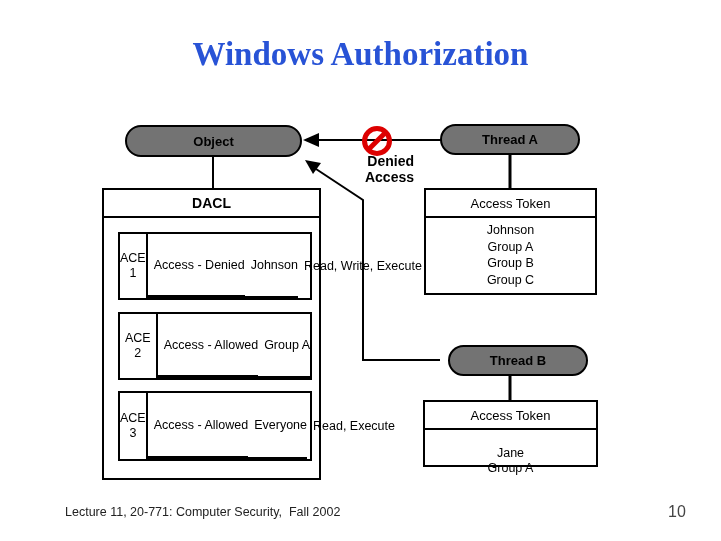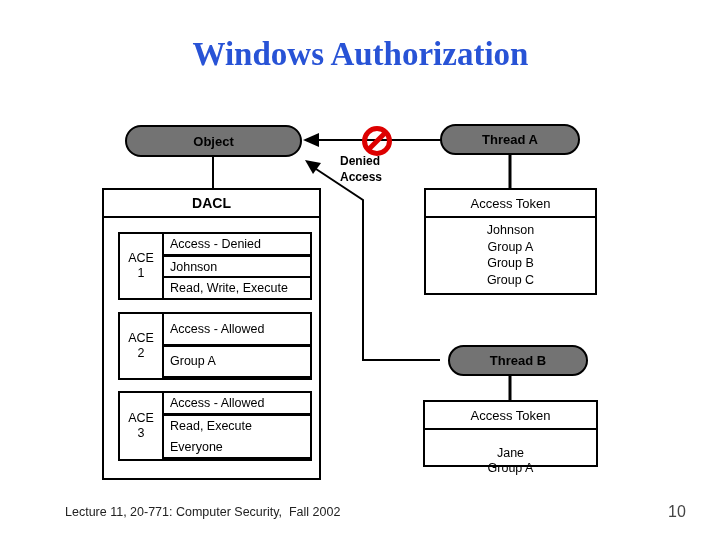--- a/index.html
+++ b/index.html
@@ -23,22 +23,22 @@
   .denied-stroke{stroke:var(--denied-red);fill:none;}
   .oval{
     position:absolute;background:#737373;border:2px solid #000;border-radius:16px;
     display:flex;align-items:center;justify-content:center;
     font-size:13px;font-weight:bold;
   }
   .oval.object{left:125px;top:125px;width:177px;height:32px;}
   .oval.thread-a{left:440px;top:124px;width:140px;height:31px;}
   .oval.thread-b{left:448px;top:345px;width:140px;height:31px;}
   .denied-label{
-    position:absolute;left:340px;top:153px;width:74px;text-align:left;
-    font-size:12px;font-weight:bold;line-height:16px;
+    position:absolute;left:340px;top:153px;width:74px;text-align:right;
+    font-size:14px;font-weight:bold;line-height:16px;
   }
   .dacl-box{
     position:absolute;left:102px;top:188px;width:219px;height:292px;
     border:2px solid #000;background:#fff;
   }
   .box-header{
     height:28px;border-bottom:2px solid #000;display:flex;
     align-items:center;justify-content:center;font-size:13px;
   }
   .dacl-box .box-header{font-size:14px;font-weight:bold;}
@@ -46,21 +46,21 @@
     position:absolute;border:2px solid #000;background:#fff;display:flex;
     left:118px;width:194px;font-size:12.5px;
   }
   .ace.ace-1{top:232px;height:68px;}
   .ace.ace-2{top:312px;height:68px;}
   .ace.ace-3{top:391px;height:70px;}
   .ace-label{
     width:44px;border-right:2px solid #000;display:flex;flex-direction:column;
     align-items:center;justify-content:center;line-height:15px;
   }
-  .ace-rows{flex:1;display:flex;flex-direction:column;}
+  .ace-rows{flex:1;display:flex;flex-direction:row;}
   .ace-row{flex:1;display:flex;align-items:center;padding-left:6px;white-space:nowrap;}
   .ace-row.r0{border-bottom:3px solid #000;}
   .ace-row.r1{border-bottom:2px solid #000;}
   .token-box{
     position:absolute;border:2px solid #000;background:#fff;font-size:12.5px;
   }
   .token-box.token-a{left:424px;top:188px;width:173px;height:107px;}
   .token-box.token-b{left:423px;top:400px;width:175px;height:67px;}
   .token-entries{
     display:flex;flex-direction:column;align-items:center;justify-content:center;
@@ -145,22 +145,22 @@
   </div>
 </div>
 
 <div class="ace ace-3">
   <div class="ace-label">
     <span>ACE</span>
     <span>3</span>
   </div>
   <div class="ace-rows">
     <div class="ace-row r0">Access - Allowed</div>
+    <div class="ace-row r1">Everyone</div>
     <div class="ace-row r2">Read, Execute</div>
-    <div class="ace-row r1">Everyone</div>
   </div>
 </div>
 
 <div class="token-box token-a">
   <div class="box-header">Access Token</div>
   <div class="token-entries">
     <div>Johnson</div>
     <div>Group A</div>
     <div>Group B</div>
     <div>Group C</div>

